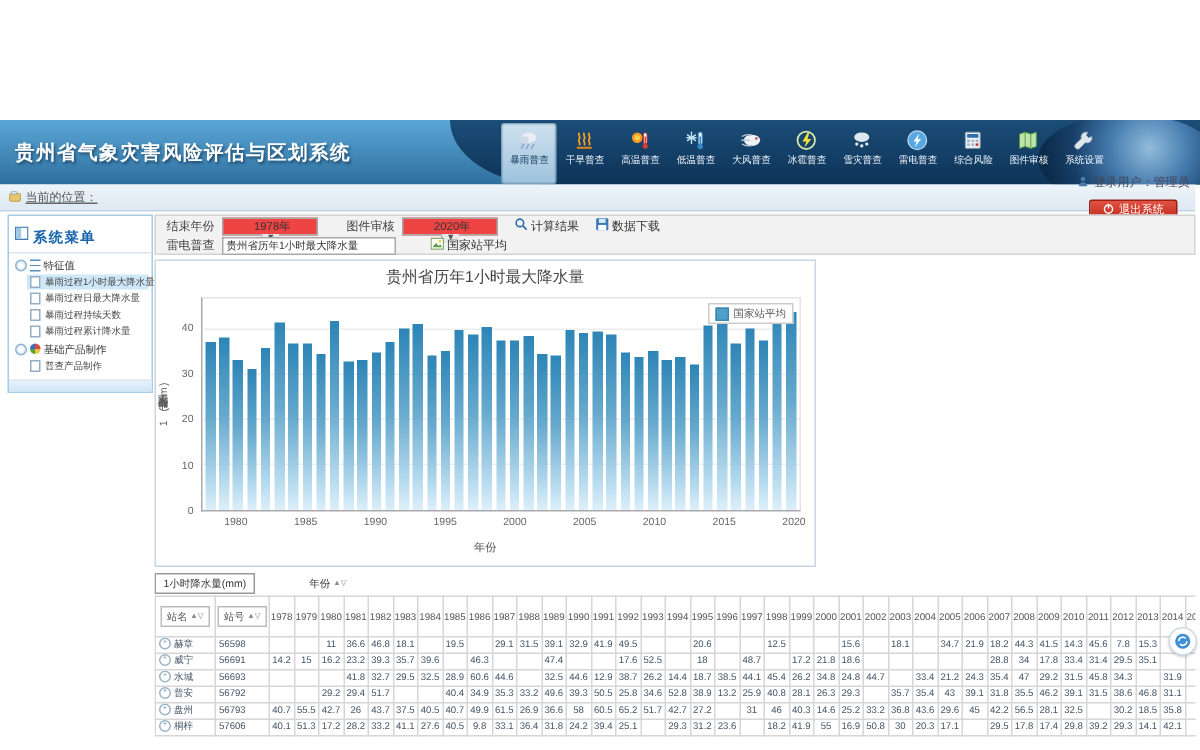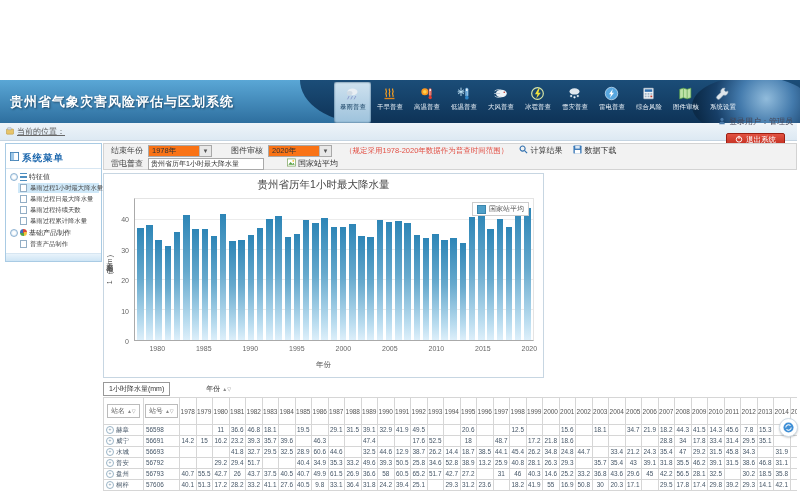--- a/index.html
+++ b/index.html
@@ -41,21 +41,21 @@
   .tree-item{display:flex;align-items:center;gap:3px;margin:1px 2px 1px 12px;padding:1px 2px;height:8px;cursor:pointer;}
   .tree-item.selected{background:#cfe8f8;}
   .doc{width:5px;height:6px;background:#fff;border:1px solid #93aec5;flex:0 0 auto;}
   .tlabel{font-size:6.6px;color:#444;white-space:nowrap;transform:scale(.96);transform-origin:left center;}
   .sb-foot{position:absolute;left:0;bottom:0;width:100%;height:7px;background:linear-gradient(180deg,#e8f3fb,#cfe5f5);border-top:1px solid #d7e6f2;}
 
   
   .filters{position:absolute;left:103px;top:110px;width:694px;height:27px;background:#f2f2f2;border:1px solid #d3d3d3;box-sizing:border-box;font-size:8px;color:#444;}
   .frow{display:flex;align-items:center;height:13px;gap:5px;padding-left:7px;}
   .flabel{white-space:nowrap;}
-  .fselect{display:flex;align-items:center;justify-content:space-between;width:62px;height:10px;background:#f97316;border:1px solid #a9a9a9;cursor:pointer;}
+  .fselect{display:flex;align-items:center;justify-content:space-between;width:62px;height:10px;background:#ef4444;border:1px solid #a9a9a9;cursor:pointer;flex-direction:column;}
   .fselect .val{font-size:7.5px;padding-left:3px;color:#333;}
   .fselect .arr{width:11px;height:100%;background:#e8e8e8;border-left:1px solid #bbb;font-size:6px;color:#555;display:flex;align-items:center;justify-content:center;}
   .fnote{color:#e25045;font-size:7.5px;white-space:nowrap;margin-left:8px;}
   .fbtn{display:flex;align-items:center;gap:2px;color:#333;cursor:pointer;white-space:nowrap;margin-left:6px;}
   .ftitle-input{width:110px;height:10px;border:1px solid #a9a9a9;font-size:7px;padding:0 2px;color:#333;font-family:inherit;}
 
   
   .chart{position:absolute;left:103px;top:140px;width:441px;height:205px;background:#fff;border:1px solid #c7d6e2;box-sizing:border-box;}
   .c-title{text-align:center;font-size:10.5px;color:#444;margin-top:4px;}
   .plot{position:absolute;left:30px;right:9px;top:24px;bottom:36px;border:1px solid #e4e4e4;border-left:1px solid #aaa;border-bottom:1px solid #aaa;}
@@ -289,21 +289,20 @@
       <span class="flabel">结束年份</span>
       <span class="fselect">
         <span class="val">1978年</span>
         <span class="arr">▼</span>
       </span>
       <span class="flabel" style="margin-left:14px">图件审核</span>
       <span class="fselect">
         <span class="val">2020年</span>
         <span class="arr">▼</span>
       </span>
-      <span class="fnote">（规定采用1978-2020年数据作为普查时间范围）</span>
       <span class="fbtn">
         <span><svg width="9" height="9" viewBox="0 0 10 10">
               <circle cx="4" cy="4" r="2.8" fill="none" stroke="#2f6fae" stroke-width="1.2"></circle>
               <path d="M6.2 6.2L9 9" stroke="#2f6fae" stroke-width="1.3"></path>
             </svg></span>
         <span>计算结果</span>
       </span>
       <span class="fbtn">
         <span><svg width="9" height="9" viewBox="0 0 10 10">
               <rect x="0.5" y="0.5" width="9" height="9" rx="1" fill="#3a79b8"></rect>

